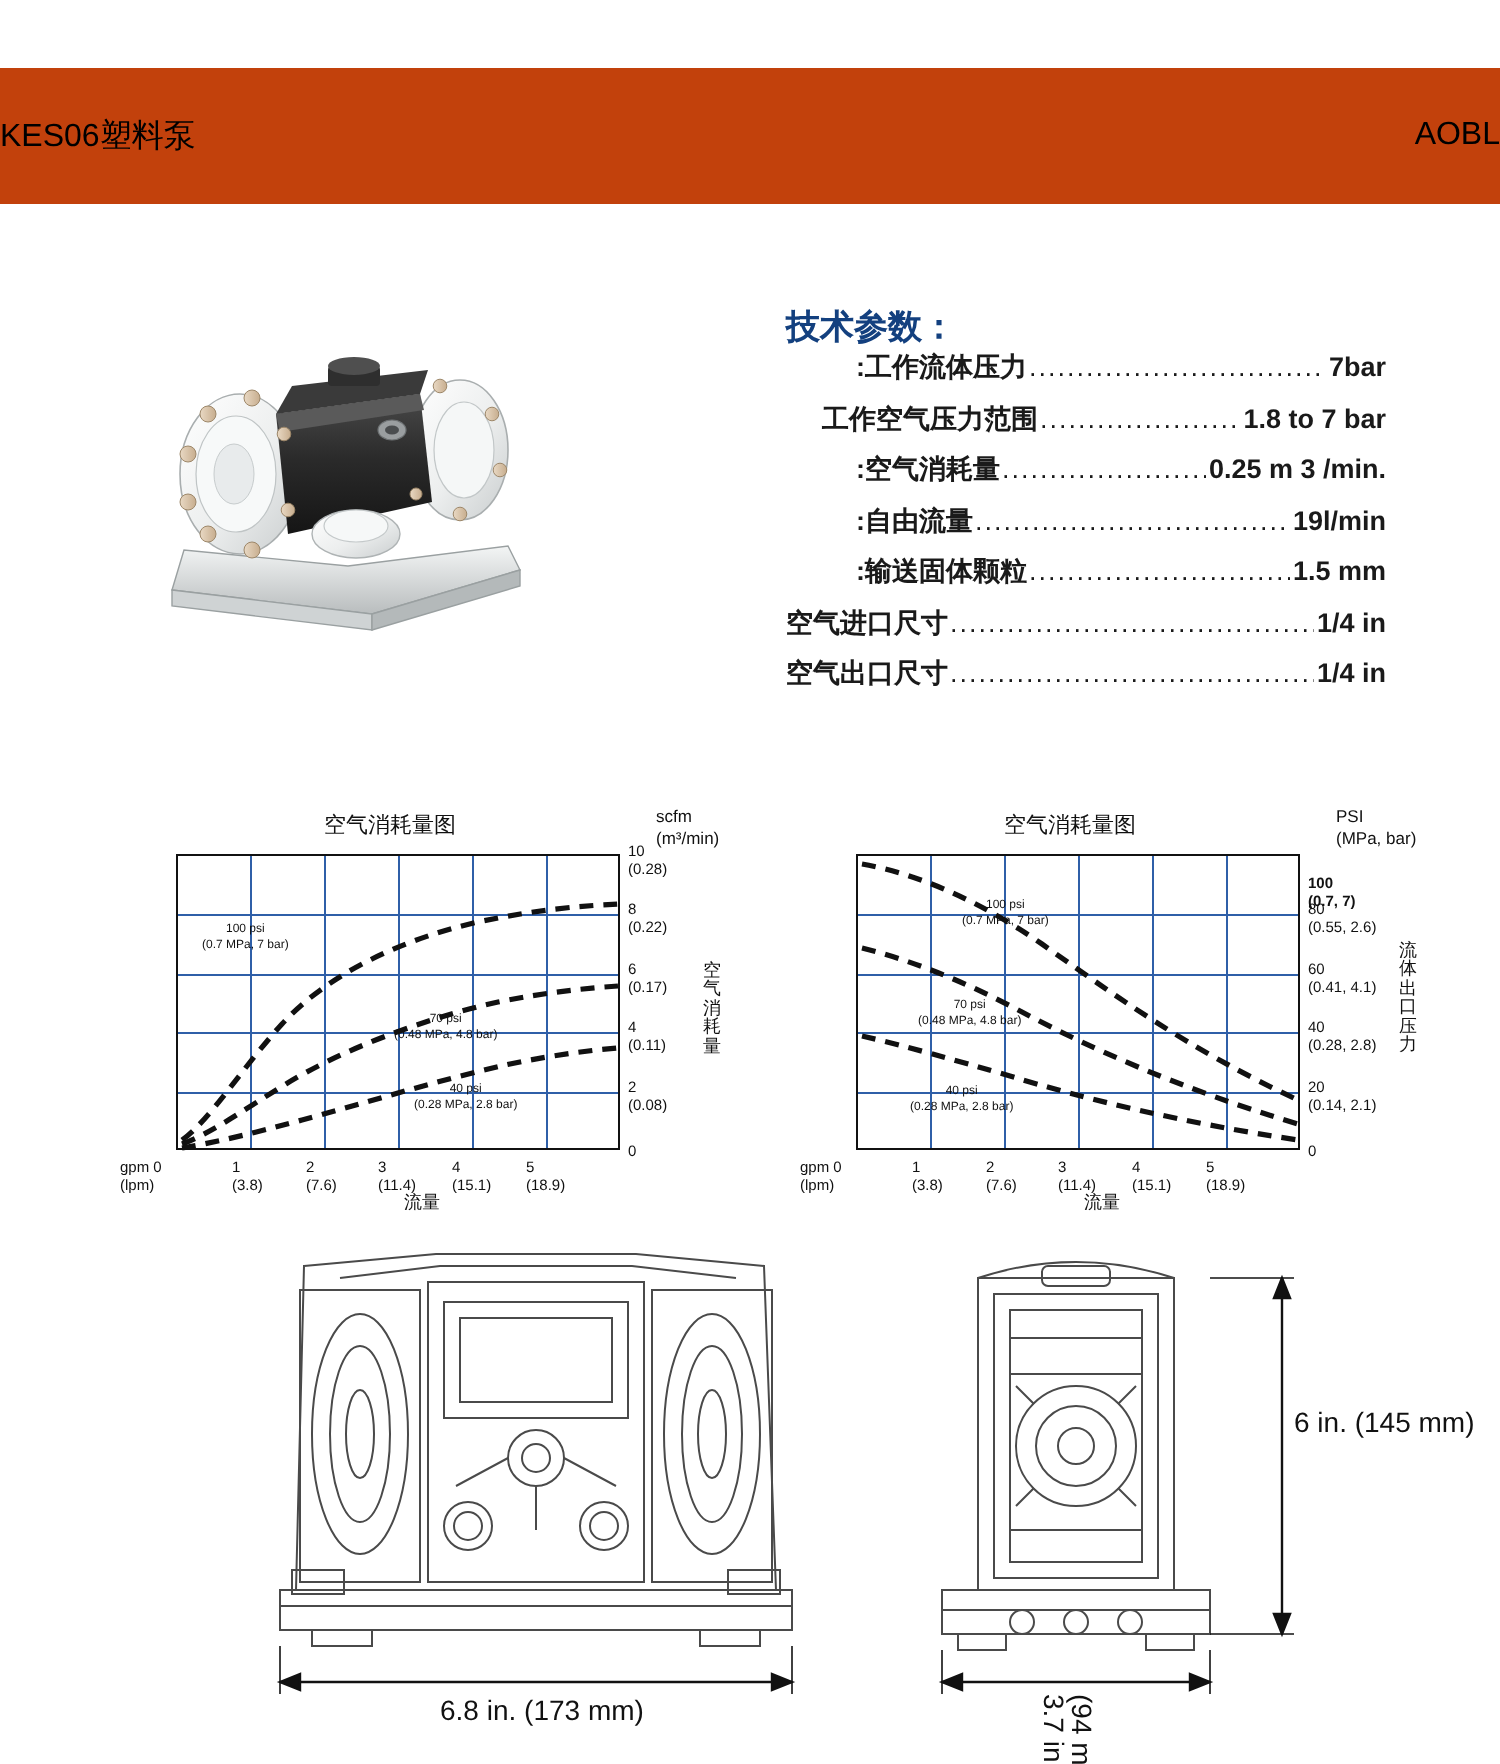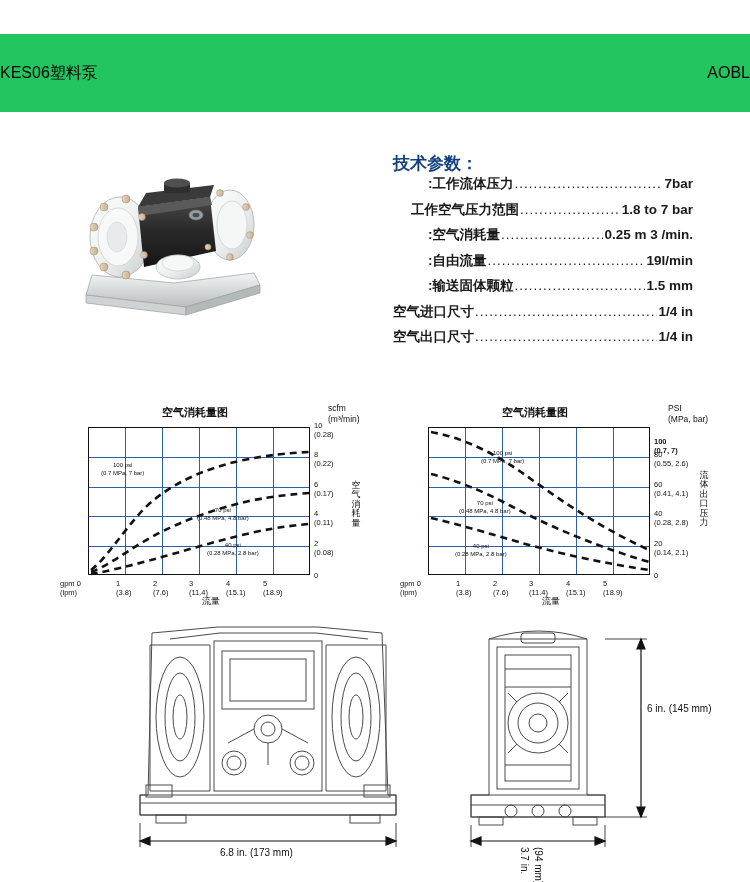--- a/index.html
+++ b/index.html
@@ -10,22 +10,22 @@
     background: #ffffff;
     font-family: "Liberation Sans", sans-serif;
     position: relative;
     overflow: hidden;
   }
 
   
   .header {
     position: absolute;
     left: 0; top: 34px;
-    width: 750px; height: 78px;
-    background: #22c55e;
+    width: 750px; height: 68px;
+    background: #c2410c;
     display: flex;
     align-items: center;
     justify-content: space-between;
   }
 
   
   .product-photo {
     position: absolute;
     left: 78px; top: 155px;
     width: 190px; height: 180px;
@@ -67,21 +67,21 @@
   
   .chart-block { position: absolute; }
   .chart-left  { left: 60px;  top: 405px; width: 315px; height: 205px; }
   .chart-right { left: 400px; top: 405px; width: 315px; height: 205px; }
 
   .chart-title {
     position: absolute;
     top: 0; left: 0; width: 100%;
     text-align: center;
     font-size: 11px;
-    font-weight: bold;
+    font-weight: normal;
     color: #111;
   }
   .chart-unit {
     position: absolute;
     font-size: 8.5px;
     color: #111;
     line-height: 1.25;
     text-align: left;
   }
   .plot {
@@ -118,21 +118,21 @@
     white-space: nowrap;
     text-align: center;
   }
 
   
   .drawing { position: absolute; }
   .dwg-left  { left: 110px; top: 625px; width: 320px; height: 245px; }
   .dwg-right { left: 455px; top: 625px; width: 250px; height: 245px; }
   .dim-lbl {
     position: absolute;
-    font-size: 10px;
+    font-size: 14px;
     color: #111;
     white-space: nowrap;
   }
   .dim-lbl.vert {
     writing-mode: vertical-rl;
     text-orientation: mixed;
   }
 </style>
 </head>
 <body>

